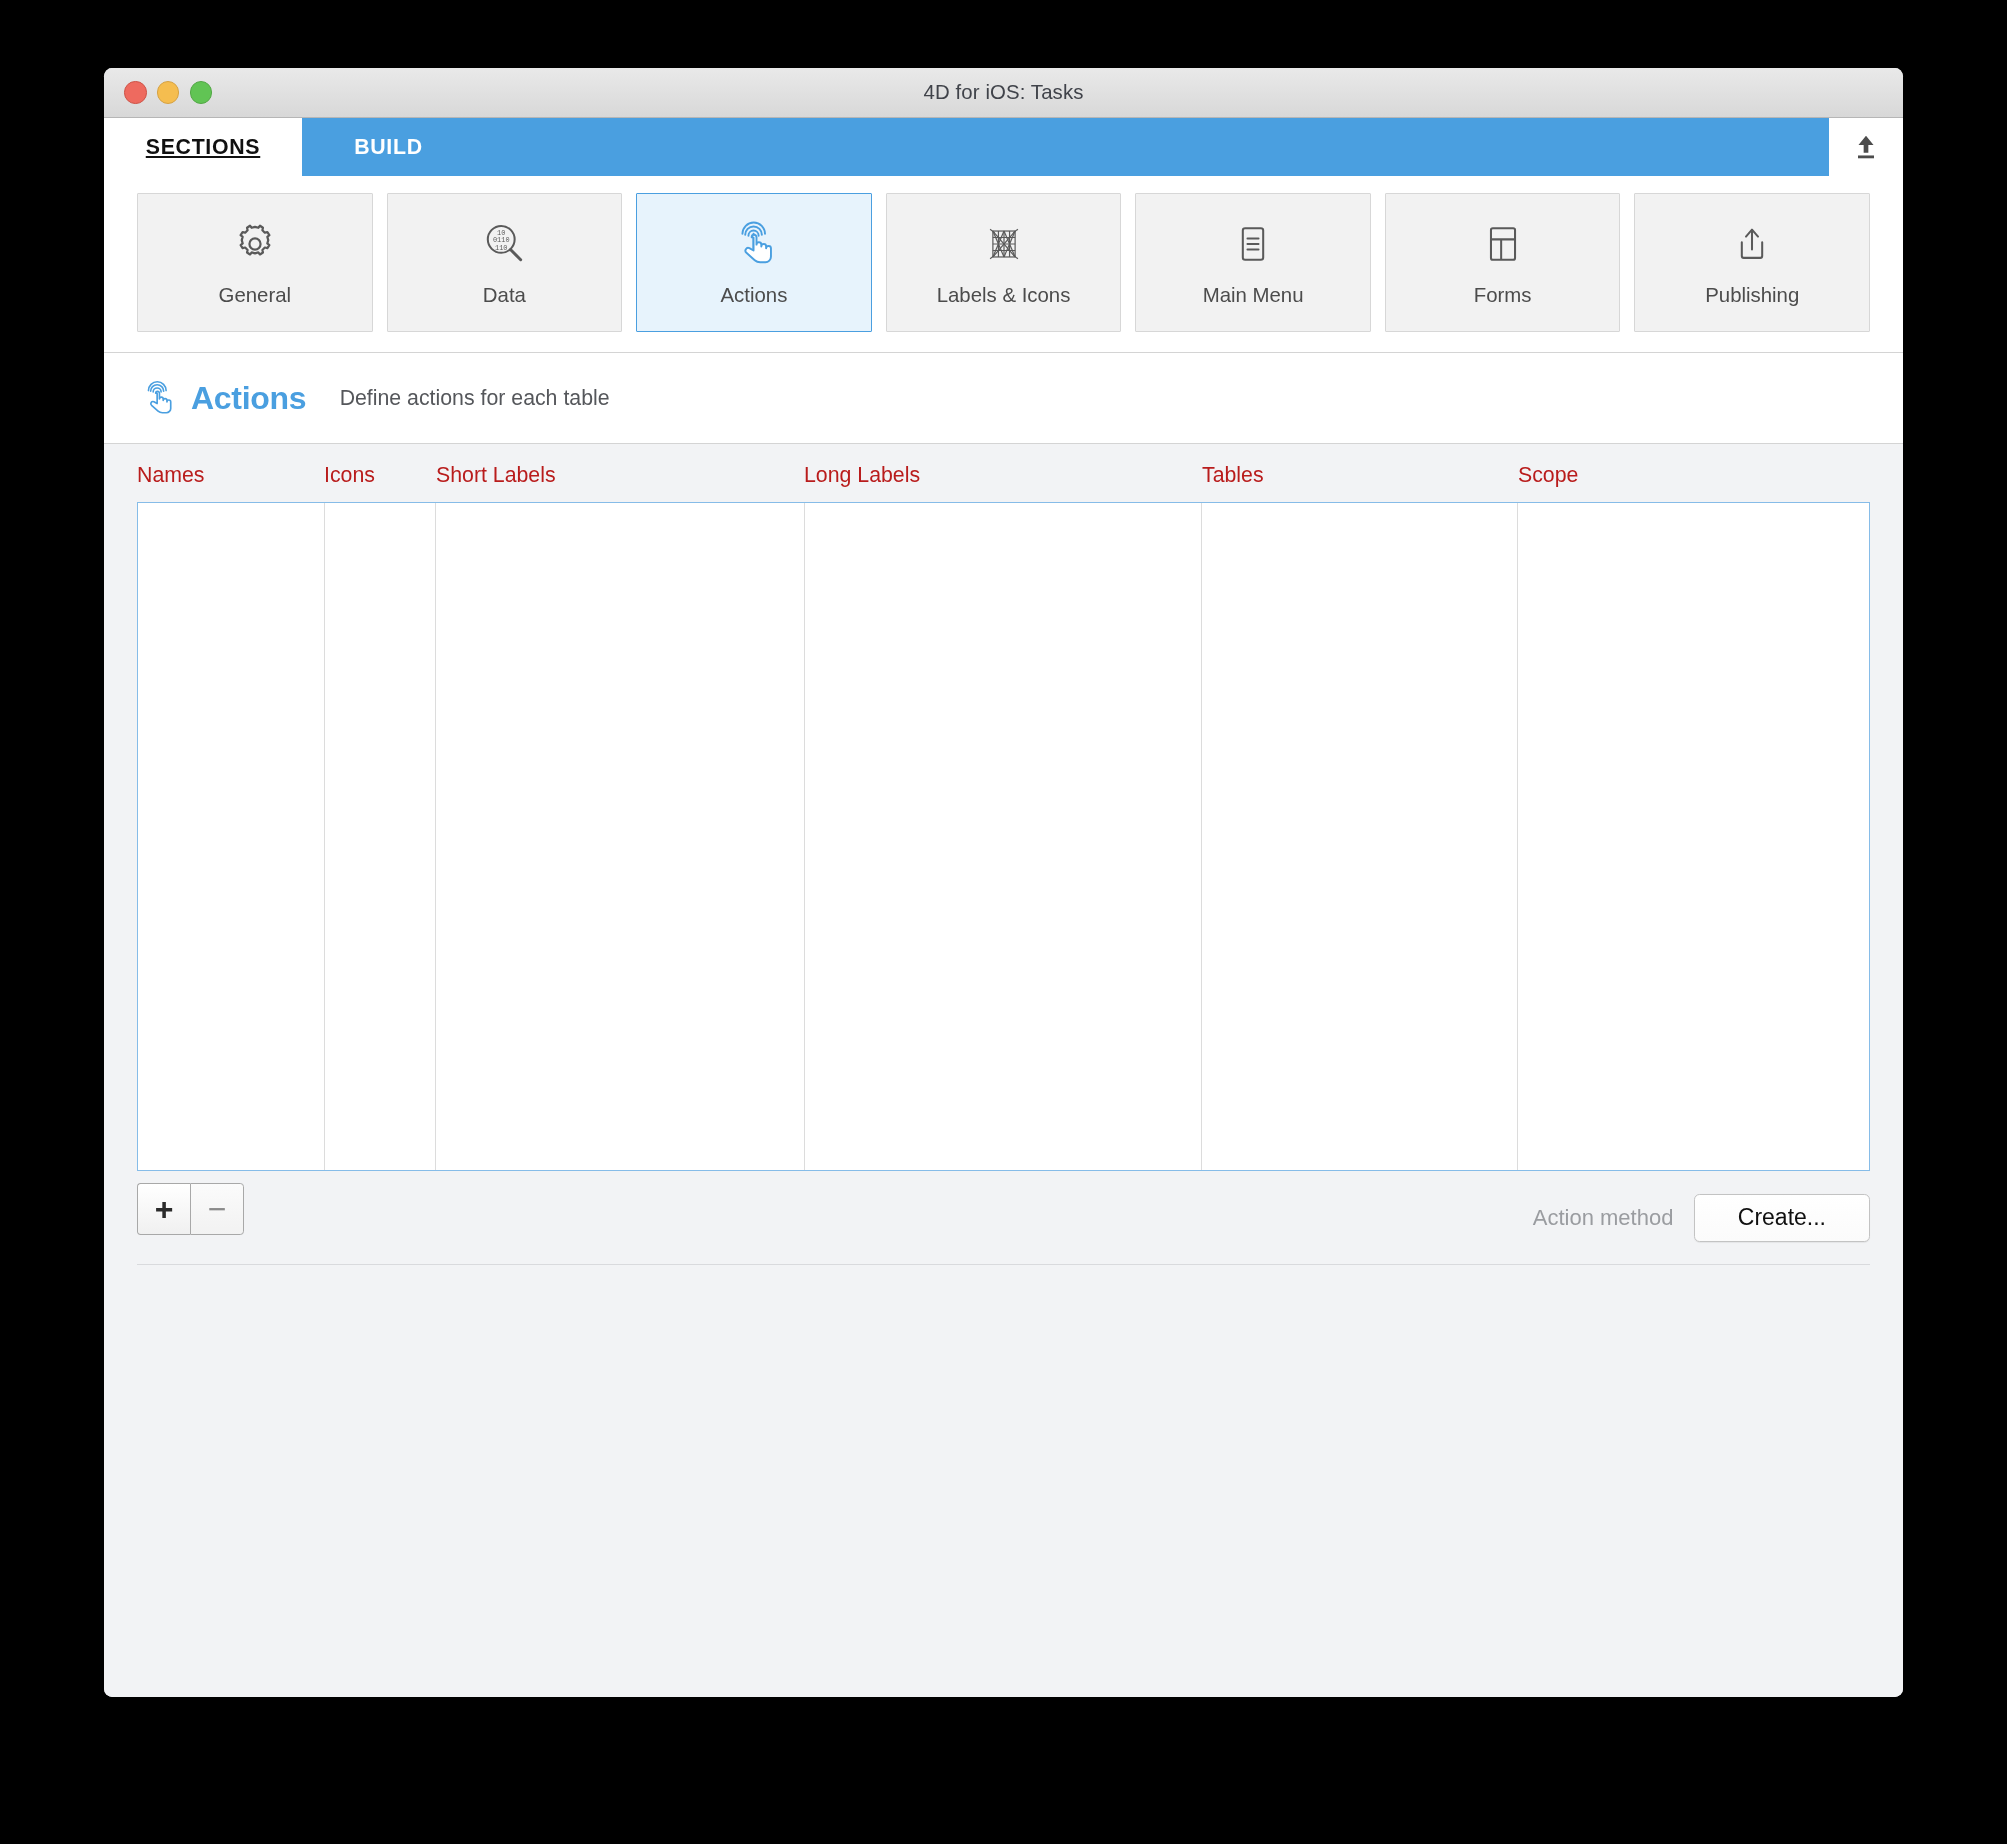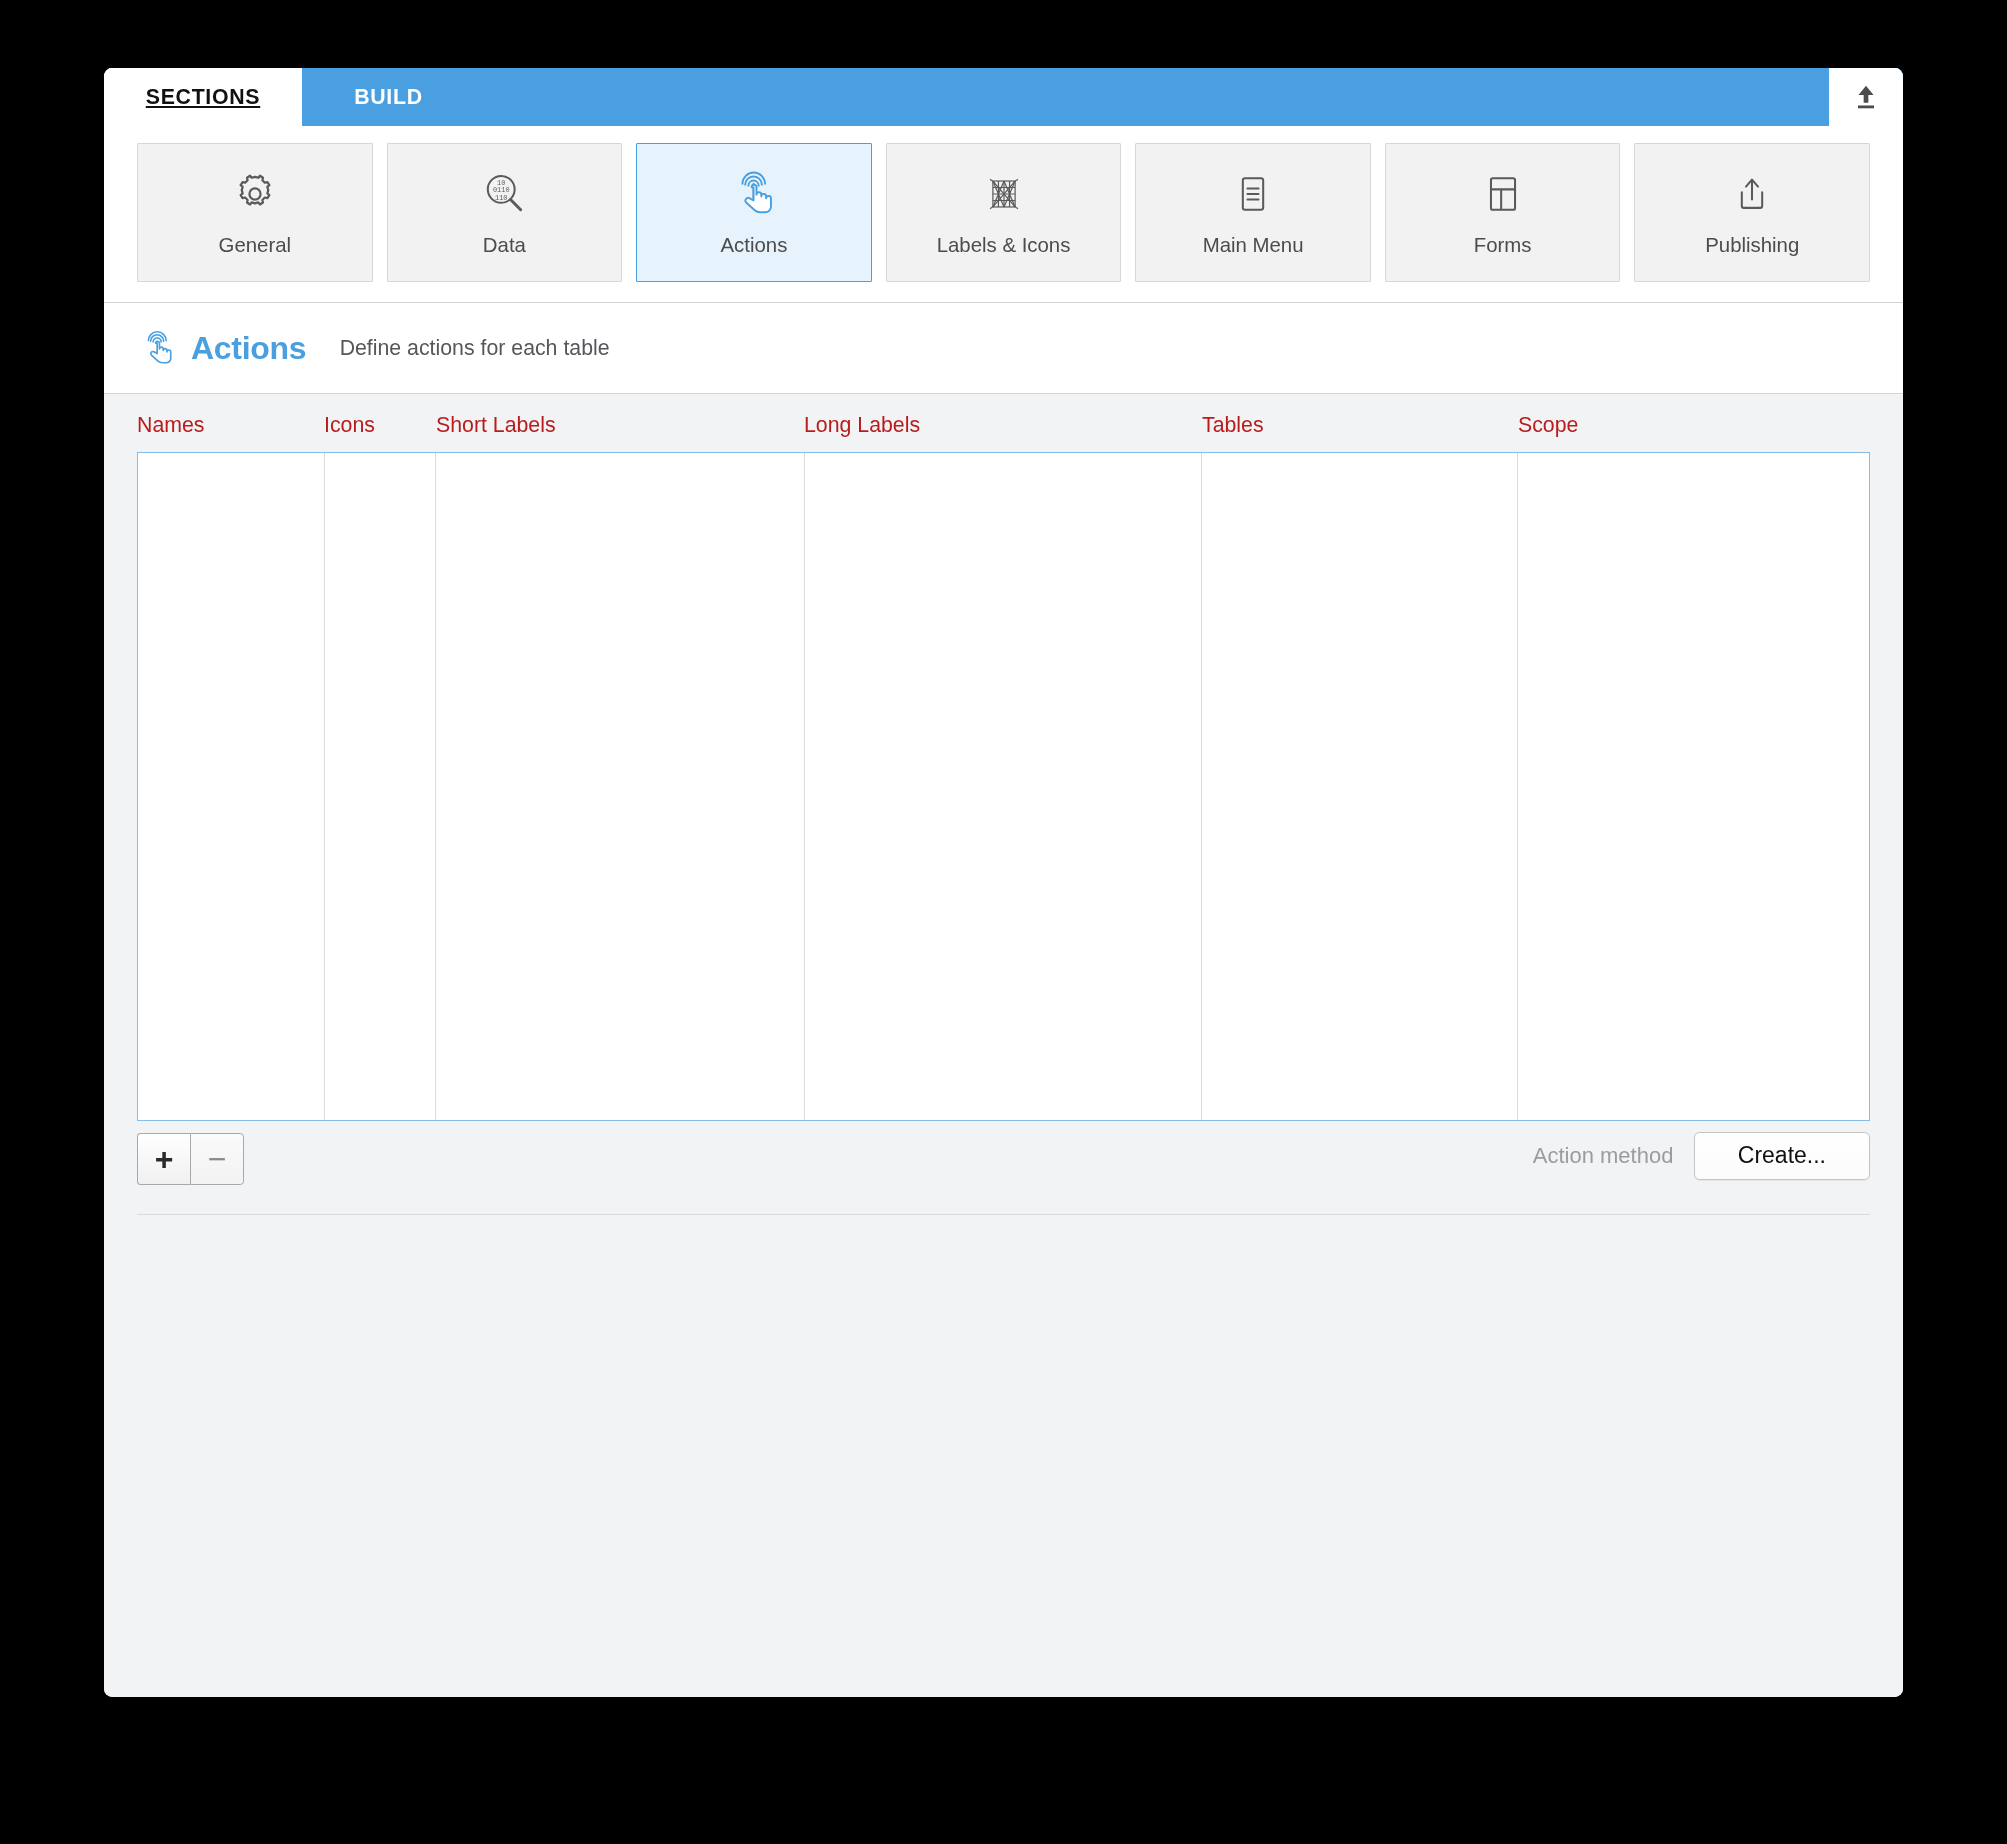--- a/index.html
+++ b/index.html
@@ -233,21 +233,21 @@
     line-height: 1;
     color: #333333;
     cursor: default;
   }
   .seg-btn.plus { border-radius: 3.7px 0 0 3.7px; border-right: none; color:#2b2b2b; font-weight: 600;}
   .seg-btn.minus { border-radius: 0 3.7px 3.7px 0; color:#8a8a8a; background: linear-gradient(to bottom,#fbfbfb 0%,#f2f2f2 100%); }
 
   .bottom-right {
     position: absolute;
     right: 0;
-    top: 0;
+    top: 12px;
     height: 69px;
     display: flex;
     align-items: center;
     gap: 20.4px;
   }
   .action-method-label {
     font-size: 22px;
     color: #9a9ca0;
   }
   .create-btn {
@@ -275,20 +275,28 @@
     height: 557px;
     background: #f2f3f5;
   }
 </style>
 </head>
 <body>
 
 <div id="root">
   <div class="window">
 
+    <div class="titlebar">
+      <div class="traffic-lights">
+        <span class="tl tl-close"></span>
+        <span class="tl tl-min"></span>
+        <span class="tl tl-max"></span>
+      </div>
+      <div class="title-text">4D for iOS: Tasks</div>
+    </div>
 
     <div class="tabstrip">
       <div class="tabstrip-blue"></div>
       <div class="tab tab-sections">SECTIONS</div>
       <div class="tab tab-build">BUILD</div>
       <div class="export-icon-wrap">
         <svg width="32" height="32" viewBox="0 0 34 34" aria-hidden="true">
           <path d="M17 5 L25 15 L19.5 15 L19.5 23 L14.5 23 L14.5 15 L9 15 Z" fill="#4c4c4c"></path>
           <rect x="8.5" y="26" width="17" height="3" fill="#4c4c4c"></rect>
         </svg>

